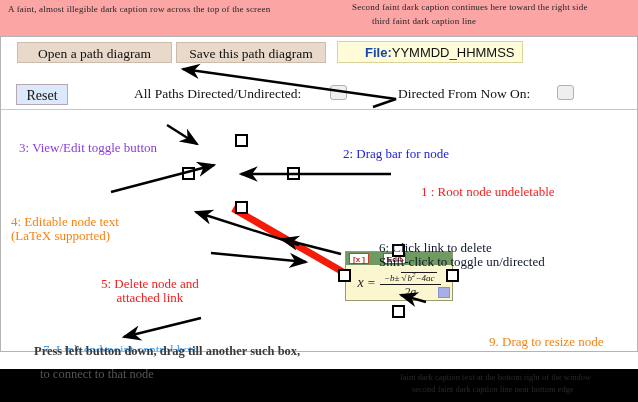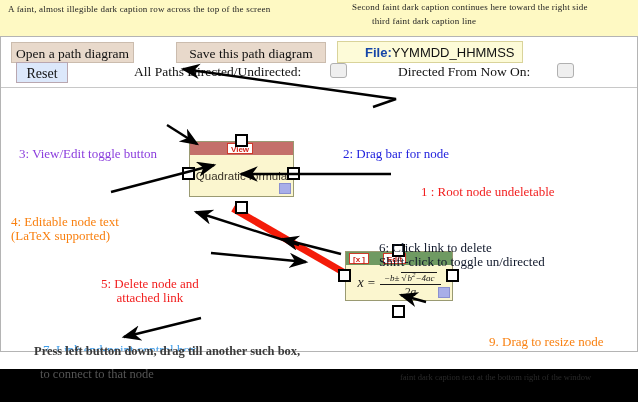--- a/index.html
+++ b/index.html
@@ -1,19 +1,19 @@
 <!DOCTYPE html>
 <html><head>
 <meta charset="utf-8">
 <style>
   html,body{margin:0;padding:0;background:#000;}
   body{width:638px;height:402px;overflow:hidden;font-family:"Liberation Serif",serif;}
   #app{position:relative;width:638px;height:402px;background:#000;}
 
-  .topstrip{position:absolute;left:0;top:0;width:638px;height:36px;background:#fef9c3;overflow:hidden;}
+  .topstrip{position:absolute;left:0;top:0;width:638px;height:36px;background:#fca5a5;overflow:hidden;}
   .tt{position:absolute;color:#232323;font-family:"Liberation Serif",serif;font-size:9px;white-space:nowrap;letter-spacing:.2px;}
   .tt1{left:8px;top:4px;}
   .tt2{left:352px;top:2px;}
   .tt3{left:372px;top:16px;}
 
   .canvas{position:absolute;left:0;top:36px;width:638px;height:316px;background:#fff;
           border:1px solid #b4b4b4;box-sizing:border-box;overflow:hidden;}
 
   .btmwhite{position:absolute;left:0;top:352px;width:638px;height:17px;background:#fff;}
   .btmtxt{position:absolute;color:#3a3a3a;font-family:"Liberation Serif",serif;font-size:12.5px;white-space:nowrap;}
@@ -23,28 +23,28 @@
   .bottomstrip{position:absolute;left:0;top:369px;width:638px;height:33px;background:#000;overflow:hidden;}
   .bs{position:absolute;color:#2a2a2a;font-family:"Liberation Serif",serif;font-size:8.5px;white-space:nowrap;}
   .bs1{left:400px;top:3px;}
   .bs2{left:412px;top:15px;}
 
   
   .tbrow{position:absolute;left:0;top:0;width:636px;height:30px;}
   .tbtn{position:absolute;top:5px;height:21px;line-height:21px;background:#e8d9cb;
         border:1px solid #cbbcae;box-sizing:border-box;font-family:"Liberation Serif",serif;
         font-size:13.5px;color:#111;text-align:center;cursor:pointer;}
-  .btn-open{left:10px;width:123px;}
+  .btn-open{left:16px;width:155px;}
   .btn-save{left:175px;width:150px;}
   .filebox{position:absolute;left:336px;top:4px;height:22px;line-height:22px;padding:0 7px;
            background:#fdfbd8;border:1px solid #d9d39a;box-sizing:border-box;
            font-family:"Liberation Sans",sans-serif;font-size:13px;color:#111;white-space:nowrap;}
   .filelbl{color:#1545a8;font-weight:bold;padding-left:20px;}
 
-  .tbrow2{position:absolute;left:0;top:22px;width:636px;height:28px;border-bottom:1px solid #c8c8c8;}
+  .tbrow2{position:absolute;left:0;top:44px;width:636px;height:28px;border-bottom:1px solid #c8c8c8;}
   .btn-reset{position:absolute;left:15px;top:3px;width:52px;height:21px;line-height:21px;
              background:#dce8fb;border:1px solid #b9a7b0;box-sizing:border-box;text-align:center;
              font-family:"Liberation Serif",serif;font-size:14px;color:#111;cursor:pointer;}
   .lbl2{position:absolute;font-family:"Liberation Serif",serif;font-size:13.5px;color:#111;white-space:nowrap;}
   .lbl-alldir{left:133px;top:5px;}
   .lbl-dirnow{left:397px;top:5px;}
   .tgl{position:absolute;width:17px;height:15px;background:#efefef;border:1px solid #b0b0b0;
        border-radius:3px;box-sizing:border-box;cursor:pointer;}
   .tgl1{left:329px;top:4px;}
   .tgl2{left:556px;top:4px;}
@@ -76,21 +76,21 @@
   .rad{border-top:1px solid #1a1a1a;padding:0 1px;margin-left:1px;}
   sup{font-size:7px;}
 
   
   .redlink{position:absolute;background:#f41b08;height:7px;transform-origin:0 50%;}
 
   
   .an{position:absolute;font-family:"Liberation Serif",serif;font-size:13px;white-space:nowrap;line-height:14px;}
   .a1{left:420px;top:148px;color:#f21e1e;}
   .a2{left:342px;top:110px;color:#2222dd;}
-  .a3{left:18px;top:110px;color:#8b3ddd;}
+  .a3{left:18px;top:104px;color:#8b3ddd;}
   .a4{left:10px;top:178px;color:#f98010;}
   .a5{left:100px;top:240px;color:#f21e1e;text-align:right;}
   .a6{left:378px;top:204px;color:#0f172a;}
   .a7{left:42px;top:306px;color:#3f9ce8;}
   .a9{left:488px;top:298px;color:#f98010;}
 
   svg.ov{position:absolute;left:0;top:0;width:638px;height:402px;pointer-events:none;}
 </style>
 </head>
 <body>
@@ -114,28 +114,20 @@
     <div class="tbrow2">
       <div class="btn-reset">Reset</div>
       <div class="lbl2 lbl-alldir">All Paths Directed/Undirected:</div>
       <div class="tgl tgl1"></div>
       <div class="lbl2 lbl-dirnow">Directed From Now On:</div>
       <div class="tgl tgl2"></div>
     </div>
 
     <div class="redlink" style="left:232px;top:168px;width:131px;transform:rotate(30deg);"></div>
 
-    <div class="node node1" style="left:188px;top:104px;width:105px;height:56px;">
-      <div class="bar"></div>
-      <div class="minibtn" style="left:37px;">View</div>
-      <div class="node-body">
-        <span class="ntext">Quadratic formula</span>
-      </div>
-      <div class="resize" style="right:2px;bottom:2px;"></div>
-    </div>
 
     <div class="cbox" style="left:234px;top:97px;"></div>
     <div class="cbox" style="left:181px;top:130px;"></div>
     <div class="cbox" style="left:286px;top:130px;"></div>
     <div class="cbox" style="left:234px;top:164px;"></div>
 
     <div class="node node2" style="left:344px;top:214px;width:108px;height:50px;">
       <div class="bar"></div>
       <div class="minibtn" style="left:3px;">[x ]</div>
       <div class="minibtn" style="left:37px;">Edit</div>
@@ -198,16 +190,17 @@
     </div>
     <div class="an a9" style="position:absolute;">9. Drag to resize node</div>
 
   </div>
 
   <div class="btmwhite"></div>
   <div class="btmtxt bt1">Press left button down, drag till another such box,</div>
 
   <div class="bottomstrip">
     <div class="bs bs1">faint dark caption text at the bottom right of the window</div>
+    <div class="bs bs2">second faint dark caption line near bottom edge</div>
   </div>
   <div class="btmtxt bt2" style="color:#555;">to connect to that node</div>
 
 </div>
 
 </body></html>

